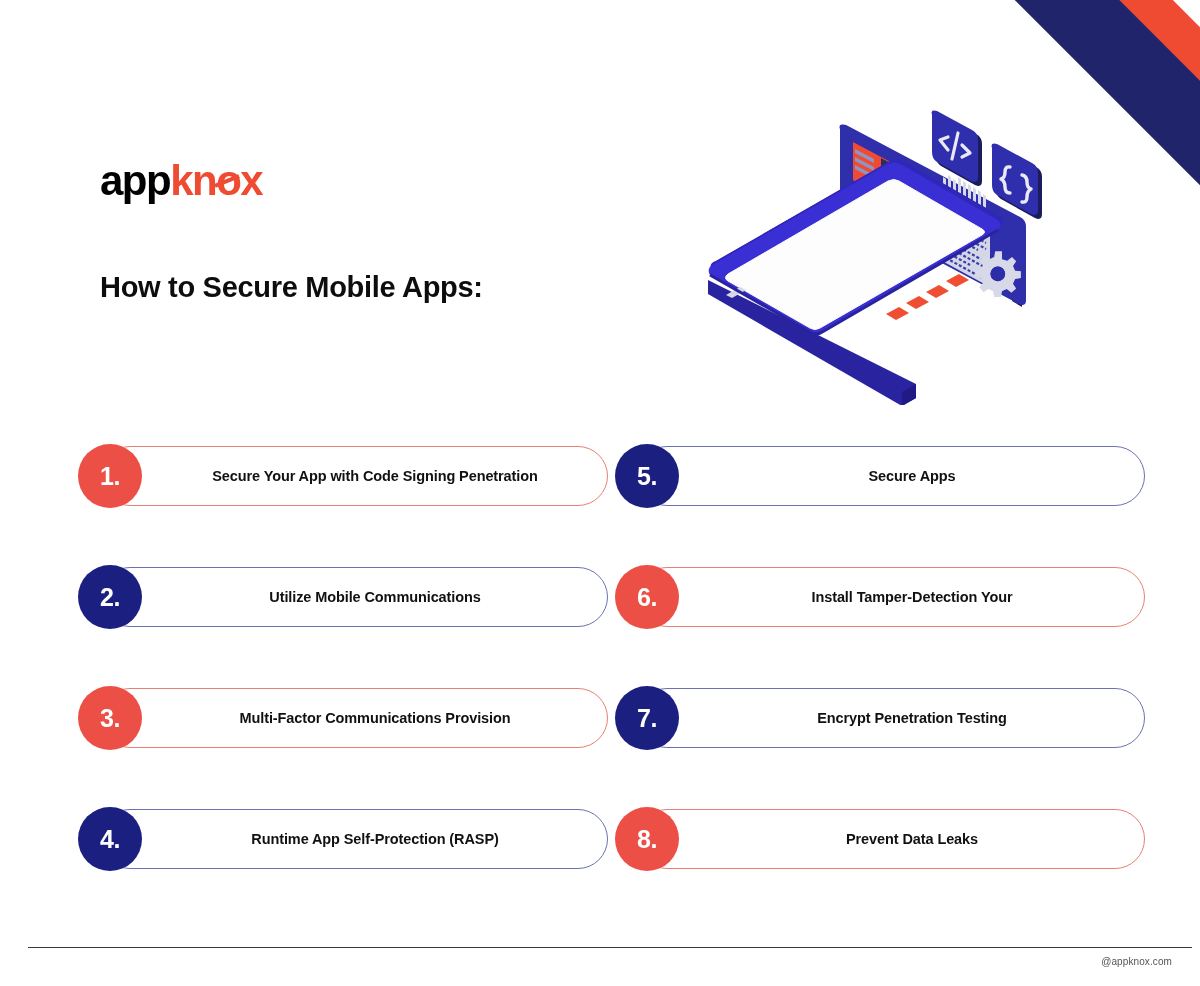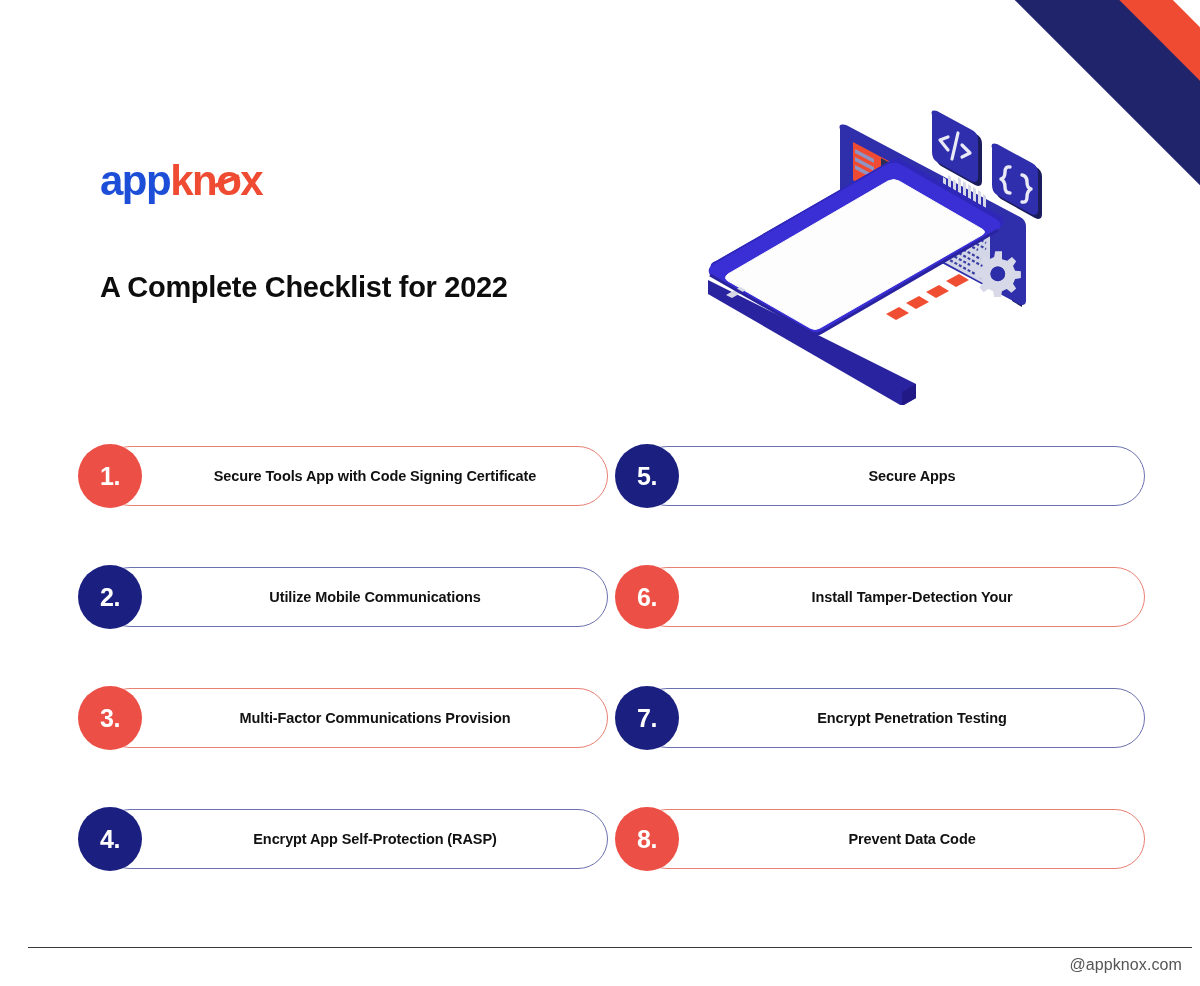--- a/index.html
+++ b/index.html
@@ -24,21 +24,21 @@
     width:520px;height:74px;
     top:22px;right:-186px;
   }
 
   
   .logo{
     position:absolute;left:100px;top:160px;
     font-size:42px;font-weight:bold;letter-spacing:-1.5px;
     line-height:1;
   }
-  .logo .app{color:#1d4ed8;}
+  .logo .app{color:#000000;}
   .logo .knox{color:#EF4B33;}
   .logo .knox .slash-o{position:relative;display:inline-block;}
   .logo .knox .slash-o .bar{
     position:absolute;left:-2px;top:50%;width:26px;height:4px;
     background:#EF4B33;transform:translateY(-50%) rotate(-22deg);
   }
 
   
   .headline{
     position:absolute;left:100px;top:248px;
@@ -86,40 +86,40 @@
   .item.red .pill{border-color:#E88074;}
   .item.blue .badge{background:#1B2080;}
   .item.blue .pill{border-color:#6B71B0;}
 
   
   .footer-rule{
     position:absolute;left:28px;top:947px;width:1164px;height:1px;
     background:#3a3a3a;
   }
   .footer-text{
-    position:absolute;right:18px;top:956px;
-    font-size:16px;color:#555;letter-spacing:0.1px;
+    position:absolute;right:28px;top:956px;
+    font-size:10px;color:#555;letter-spacing:0.1px;
   }
 </style>
 </head>
 <body>
 
 <div class="page">
 
   <div class="ribbon-wrap">
     <div class="ribbon ribbon-red" style="background:#EF4B33;"></div>
     <div class="ribbon ribbon-navy" style="background:#20256B;"></div>
   </div>
 
   <div class="logo">
     <span class="app">app</span><span class="knox"><span>kn</span><span class="slash-o"><span>o</span><span class="bar"></span></span><span>x</span></span>
   </div>
 
   <h1 class="headline">
-    <span class="l2">A Complete Checklist for 2022</span>
+    <span class="l1">How to Secure Mobile Apps:</span>
   </h1>
 
   <div class="illo">
     <svg width="400" height="310" viewBox="0 0 400 310" xmlns="http://www.w3.org/2000/svg">
       <defs>
         <g id="gearShape">
           <path d="M0,-17 L5,-15.5 L9.5,-19 L13.5,-15 L10.5,-10.5 L12.5,-6 L18,-5.5 L18,1 L12.5,2 L10.5,6.5 L13.5,11 L9,15 L4.5,11.5 L0,13.5 L-1,19 L-7.5,19 L-8.5,13.5 L-13,11.5 L-17.5,14.5 L-21.5,10 L-18,5.5 L-20,1 L-25.5,0 L-25.5,-6.5 L-20,-7.5 L-18,-12 L-21,-16.5 L-16.5,-20.5 L-12,-17 L-7.5,-19 L-6.5,-24.5 L0,-24.5 Z" fill="#d7d9e8"></path>
           <circle cx="-4" cy="-3" r="7" fill="#3a2fa8"></circle>
         </g>
       </defs>
@@ -245,21 +245,21 @@
       </g>
     </svg>
   </div>
 
   <div class="checklist">
 
     <div class="col col-left">
 
       <div class="item red">
         <div class="pill">
-          <span class="pill-label">Secure Tools App with Code Signing Certificate</span>
+          <span class="pill-label">Secure Your App with Code Signing Penetration</span>
         </div>
         <div class="badge">
           <span>1.</span>
         </div>
       </div>
 
       <div class="item blue">
         <div class="pill">
           <span class="pill-label">Utilize Mobile Communications</span>
         </div>
@@ -272,21 +272,21 @@
         <div class="pill">
           <span class="pill-label">Multi-Factor Communications Provision</span>
         </div>
         <div class="badge">
           <span>3.</span>
         </div>
       </div>
 
       <div class="item blue">
         <div class="pill">
-          <span class="pill-label">Encrypt App Self-Protection (RASP)</span>
+          <span class="pill-label">Runtime App Self-Protection (RASP)</span>
         </div>
         <div class="badge">
           <span>4.</span>
         </div>
       </div>
 
     </div>
 
     <div class="col col-right">
 
@@ -312,21 +312,21 @@
         <div class="pill">
           <span class="pill-label">Encrypt Penetration Testing</span>
         </div>
         <div class="badge">
           <span>7.</span>
         </div>
       </div>
 
       <div class="item red">
         <div class="pill">
-          <span class="pill-label">Prevent Data Code</span>
+          <span class="pill-label">Prevent Data Leaks</span>
         </div>
         <div class="badge">
           <span>8.</span>
         </div>
       </div>
 
     </div>
   </div>
 
   <div class="footer-rule"></div>

